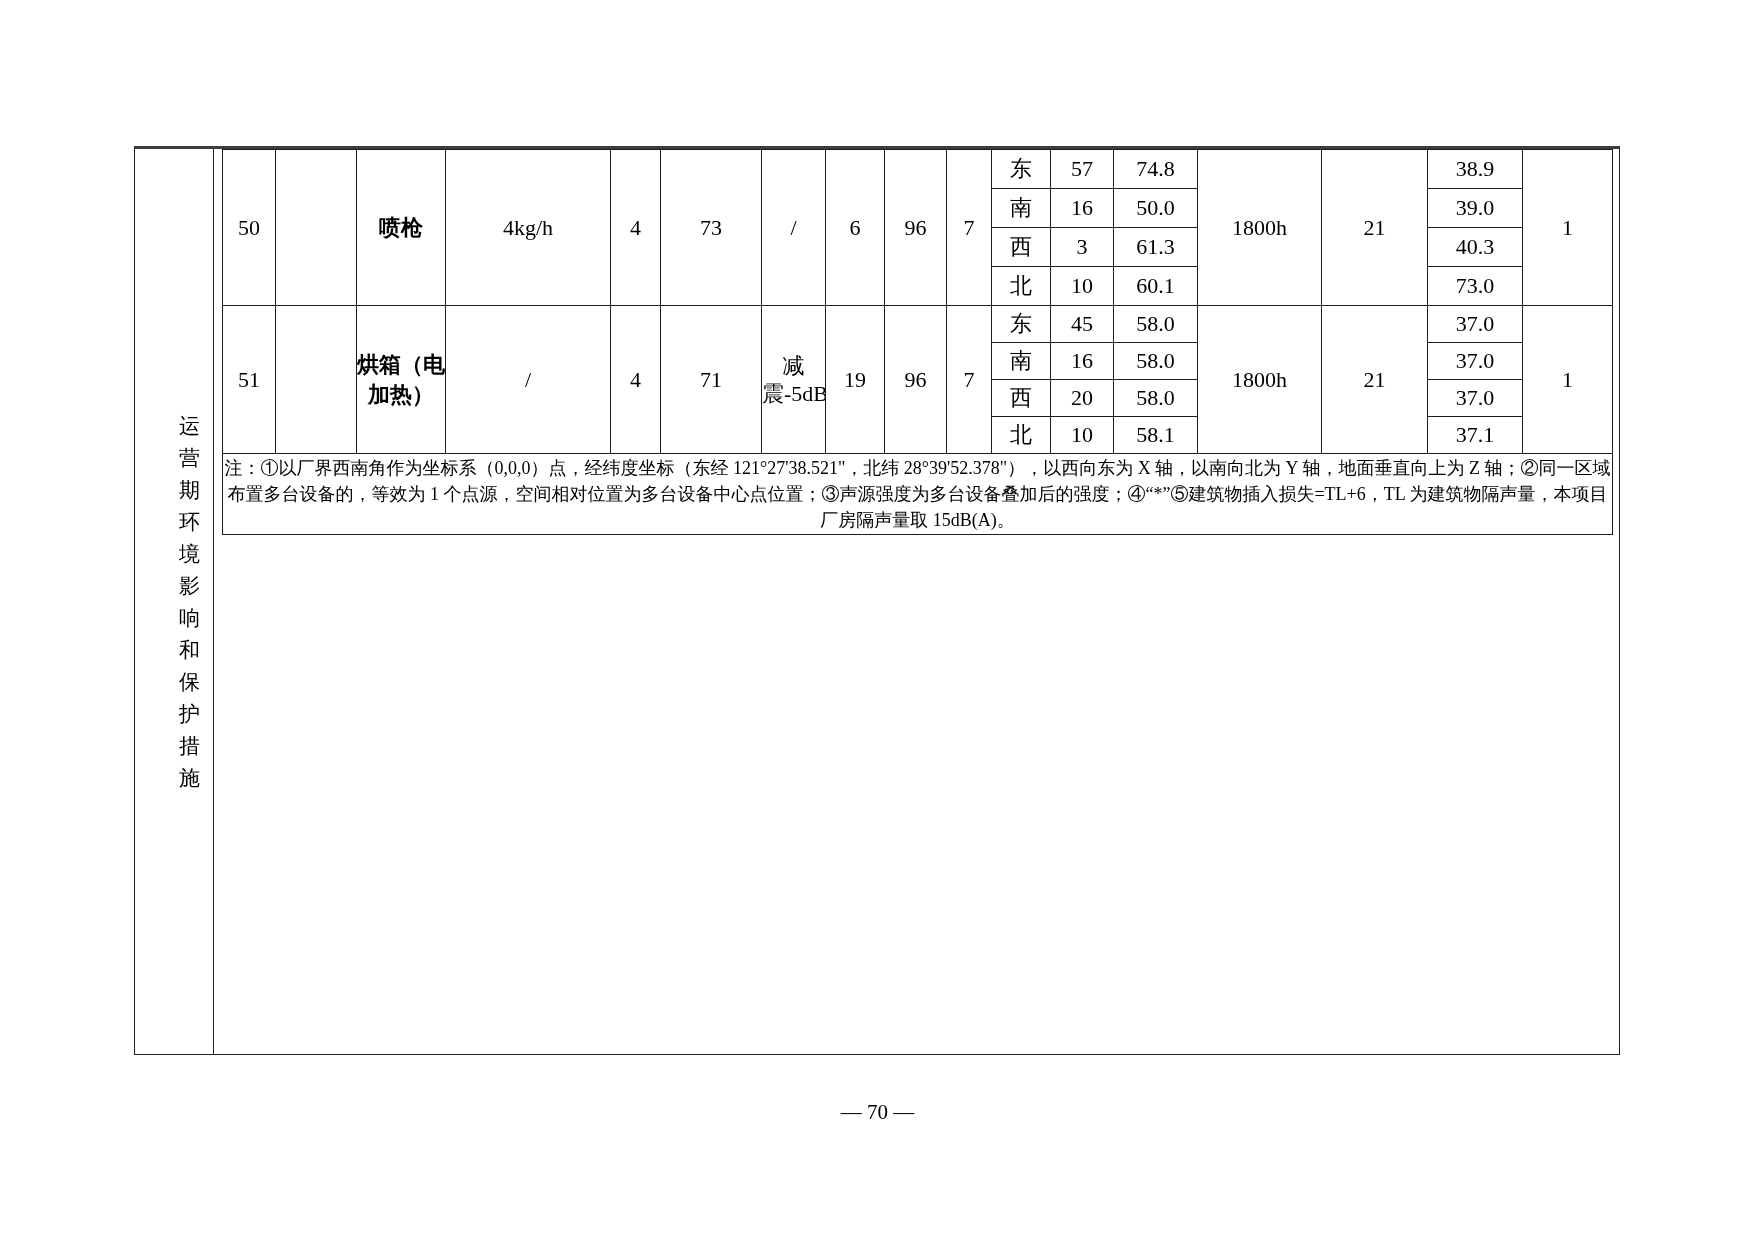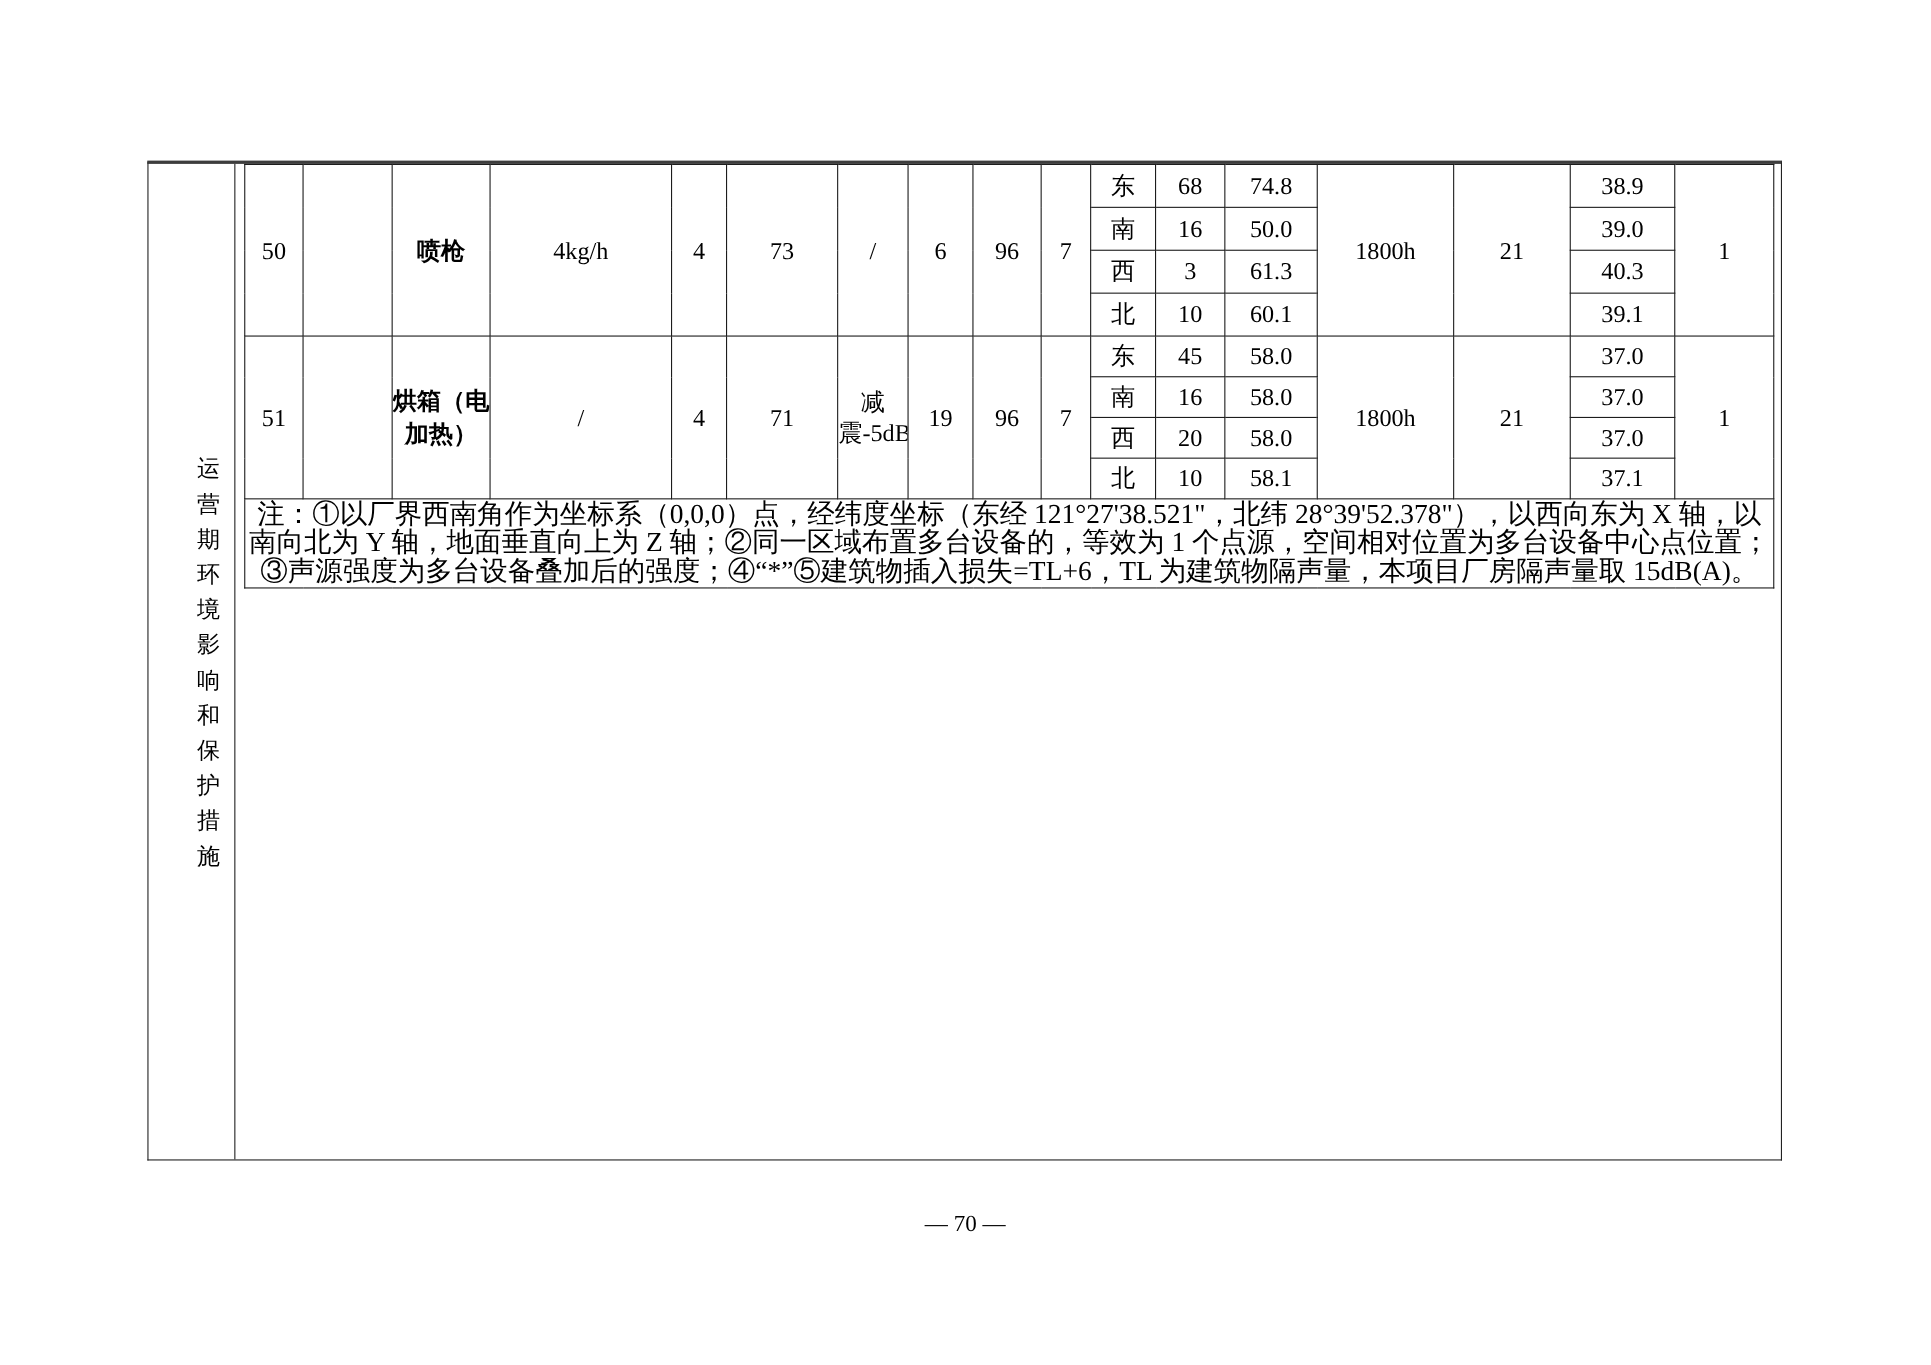--- a/index.html
+++ b/index.html
@@ -44,21 +44,21 @@
     overflow:hidden;
   }
   tr.sub50{height:39px;}
   tr.sub51{height:37px;}
   td.c-name{padding:0 10px;line-height:30px;font-weight:bold;}
   td.c-damp{padding:0 9px;line-height:28px;}
   td.note-cell{
     height:80px;
     text-align:left;vertical-align:top;
     padding:3px 12px 4px 12px;
-    font-size:25px;line-height:26px;
+    font-size:18px;line-height:26px;
   }
   .page-number{
     position:absolute;left:0;top:1100px;width:100%;
     text-align:center;font-size:21px;
   }
 </style>
 </head>
 <body>
 
 <div class="outer-table">
@@ -93,21 +93,21 @@
           <td rowspan="4"></td>
           <td rowspan="4" class="c-name">喷枪</td>
           <td rowspan="4">4kg/h</td>
           <td rowspan="4">4</td>
           <td rowspan="4">73</td>
           <td rowspan="4" class="c-damp">/</td>
           <td rowspan="4">6</td>
           <td rowspan="4">96</td>
           <td rowspan="4">7</td>
           <td>东</td>
-          <td>68</td>
+          <td>57</td>
           <td>74.8</td>
           <td rowspan="4">1800h</td>
           <td rowspan="4">21</td>
           <td>38.9</td>
           <td rowspan="4">1</td>
         </tr>
         <tr class="sub50">
           <td>南</td>
           <td>16</td>
           <td>50.0</td>
@@ -116,21 +116,21 @@
         <tr class="sub50">
           <td>西</td>
           <td>3</td>
           <td>61.3</td>
           <td>40.3</td>
         </tr>
         <tr class="sub50">
           <td>北</td>
           <td>10</td>
           <td>60.1</td>
-          <td>39.1</td>
+          <td>73.0</td>
         </tr>
 
         <tr class="sub51">
           <td rowspan="4">51</td>
           <td rowspan="4"></td>
           <td rowspan="4" class="c-name">烘箱（电加热）</td>
           <td rowspan="4">/</td>
           <td rowspan="4">4</td>
           <td rowspan="4">71</td>
           <td rowspan="4" class="c-damp">减震-5dB</td>

